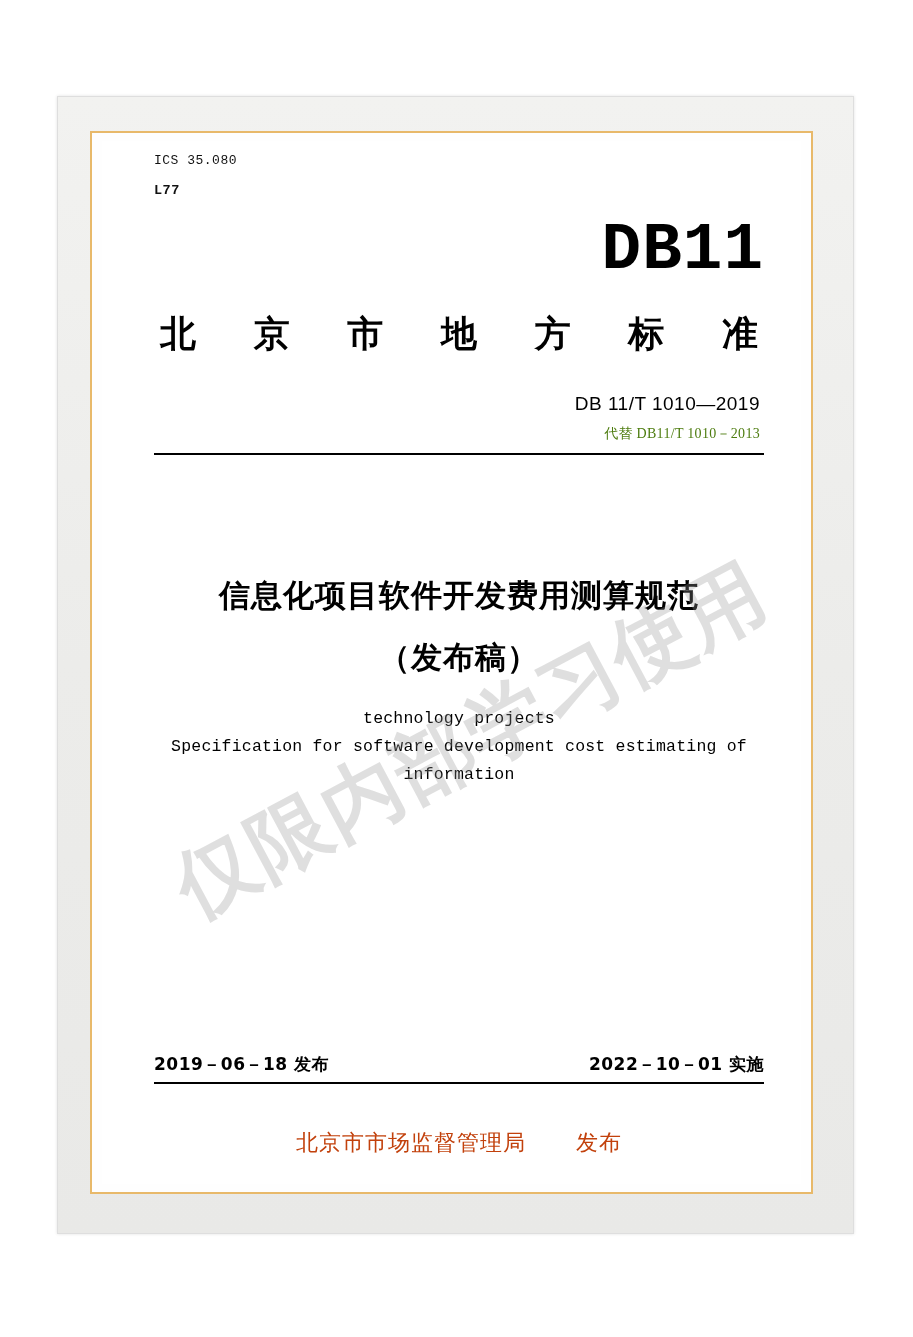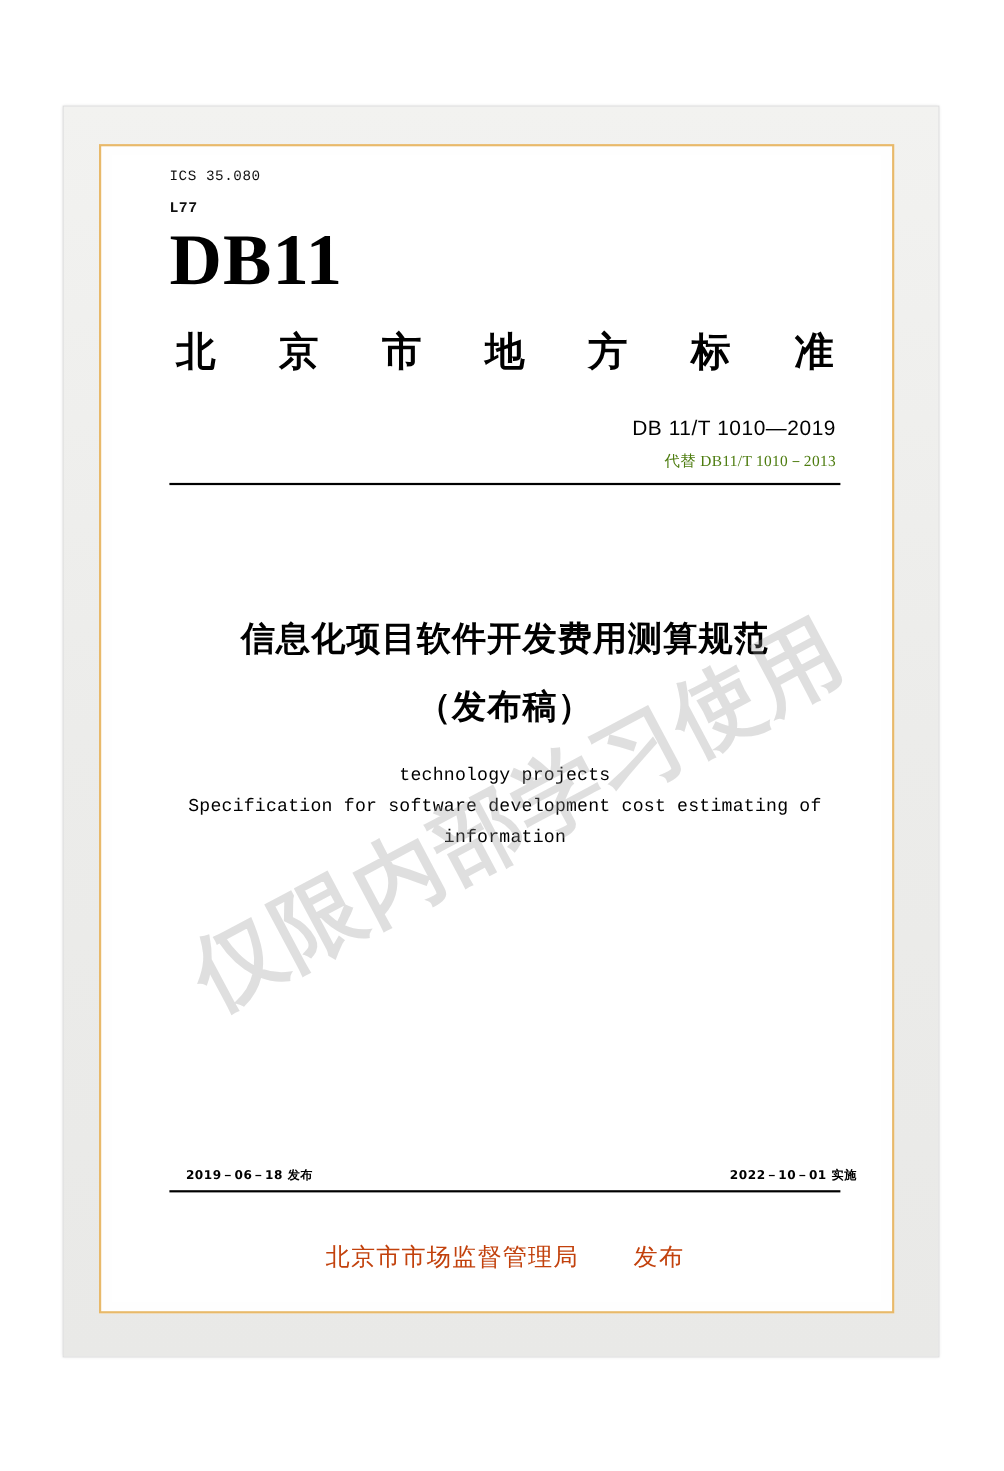--- a/index.html
+++ b/index.html
@@ -73,27 +73,28 @@
     margin: 0;
     padding: 0;
   }
   .ics-line.second {
     margin-top: 15px;
     font-weight: bold;
     font-size: 13.5px;
   }
 
   .db11 {
-    font-family: Liberation Serif, serif;
+    text-align: right;
+    font-family: Liberation Mono, monospace;
     font-weight: bold;
     font-size: 66px;
     line-height: 1;
     letter-spacing: 1px;
     color: #000;
-    margin-top: 6px;
+    margin-top: 20px;
   }
 
   .main-title-cn {
     margin-top: 26px;
     font-family: "DejaVu Sans", sans-serif;
     font-weight: bold;
     font-size: 36px;
     color: #000;
     text-align: center;
     letter-spacing: 0px;
@@ -182,28 +183,28 @@
     color: rgba(150,150,150,0.30);
     transform: rotate(-28deg);
     transform-origin: left center;
     white-space: nowrap;
     letter-spacing: 2px;
   }
 
   
   .dates-row {
     position: absolute;
-    left: 67px;
+    left: 52px;
     bottom: 108px;
     width: 610px;
     display: flex;
     justify-content: space-between;
     align-items: flex-end;
     font-family: "DejaVu Sans", sans-serif;
-    font-size: 11px;
+    font-size: 17px;
     font-weight: bold;
     color: #000;
     letter-spacing: 0.5px;
   }
   .rule-bottom {
     position: absolute;
     left: 52px;
     bottom: 100px;
     width: 610px;
     border-top: 2px solid #000;

